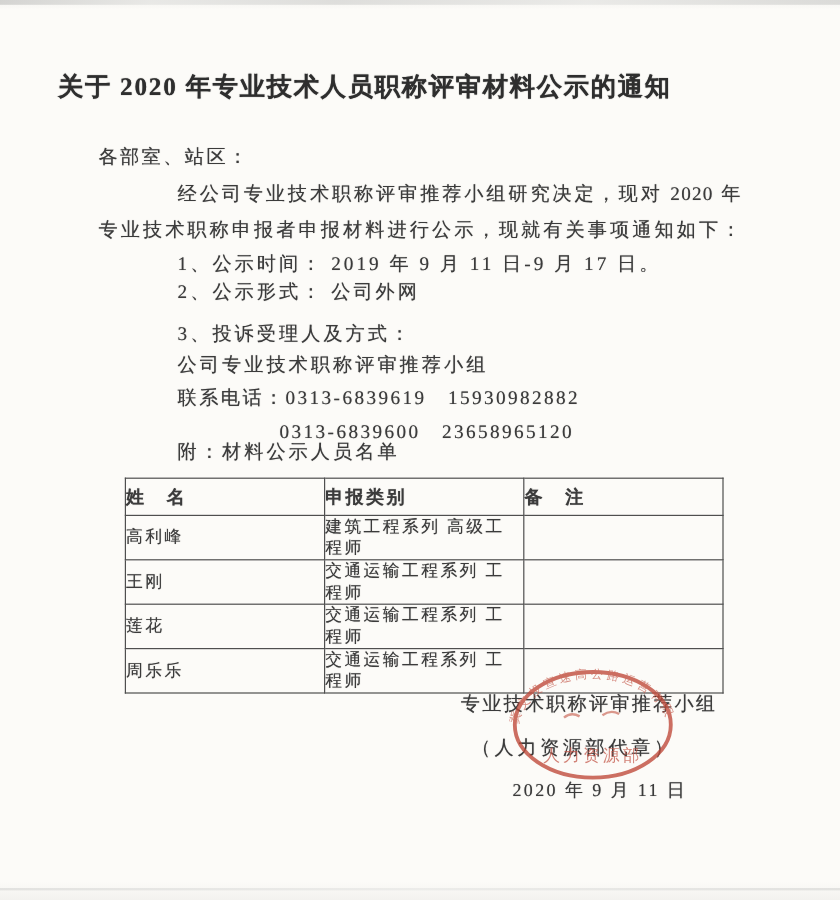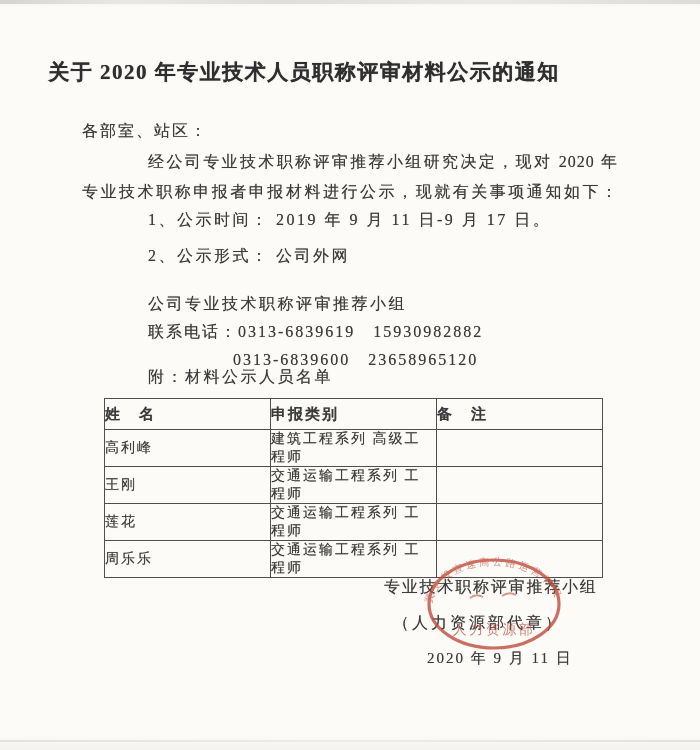--- a/index.html
+++ b/index.html
@@ -37,21 +37,21 @@
   .para{
     position:absolute;font-size:16px;color:#3b3b3b;
     text-shadow:0 0 0.7px rgba(70,70,70,.65);
     text-align:justify;text-align-last:justify;white-space:normal;
     letter-spacing:1px;
   }
   .para1{left:148px;top:152px;width:470px;}
   .para2{left:82px;top:182px;width:536px;}
   .item{font-size:16px;letter-spacing:2.5px;}
   .item1{left:148px;top:210px;}
-  .item2{left:148px;top:246px;}
+  .item2{left:148px;top:233px;}
   .item3{left:148px;top:268px;}
   .contact-group{left:148px;top:294px;font-size:16px;letter-spacing:2.5px;}
   .phone1{left:148px;top:322px;font-size:16px;letter-spacing:2px;}
   .phone2{left:233px;top:350px;font-size:16px;letter-spacing:2px;}
   .attachment{left:148px;top:367px;font-size:16px;letter-spacing:2.5px;}
   table.roster{
     position:absolute;left:104px;top:398px;width:498px;height:161px;
     border-collapse:collapse;table-layout:fixed;
   }
   table.roster th,table.roster td{
@@ -80,20 +80,21 @@
 
   <div class="txt title">关于 2020 年专业技术人员职称评审材料公示的通知</div>
 
   <div class="txt salutation">各部室、站区：</div>
 
   <div class="para para1">经公司专业技术职称评审推荐小组研究决定，现对 2020 年</div>
   <div class="para para2">专业技术职称申报者申报材料进行公示，现就有关事项通知如下：</div>
 
   <div class="txt item item1">1、公示时间： 2019 年 9 月 11 日-9 月 17 日。</div>
   <div class="txt item item2">2、公示形式： 公司外网</div>
+  <div class="txt item item3">3、投诉受理人及方式：</div>
 
   <div class="txt contact-group">公司专业技术职称评审推荐小组</div>
   <div class="txt phone1">联系电话：0313-6839619　15930982882</div>
   <div class="txt phone2">0313-6839600　23658965120</div>
 
   <div class="txt attachment">附：材料公示人员名单</div>
 
   <table class="roster">
     <colgroup>
         <col style="width:166px">

